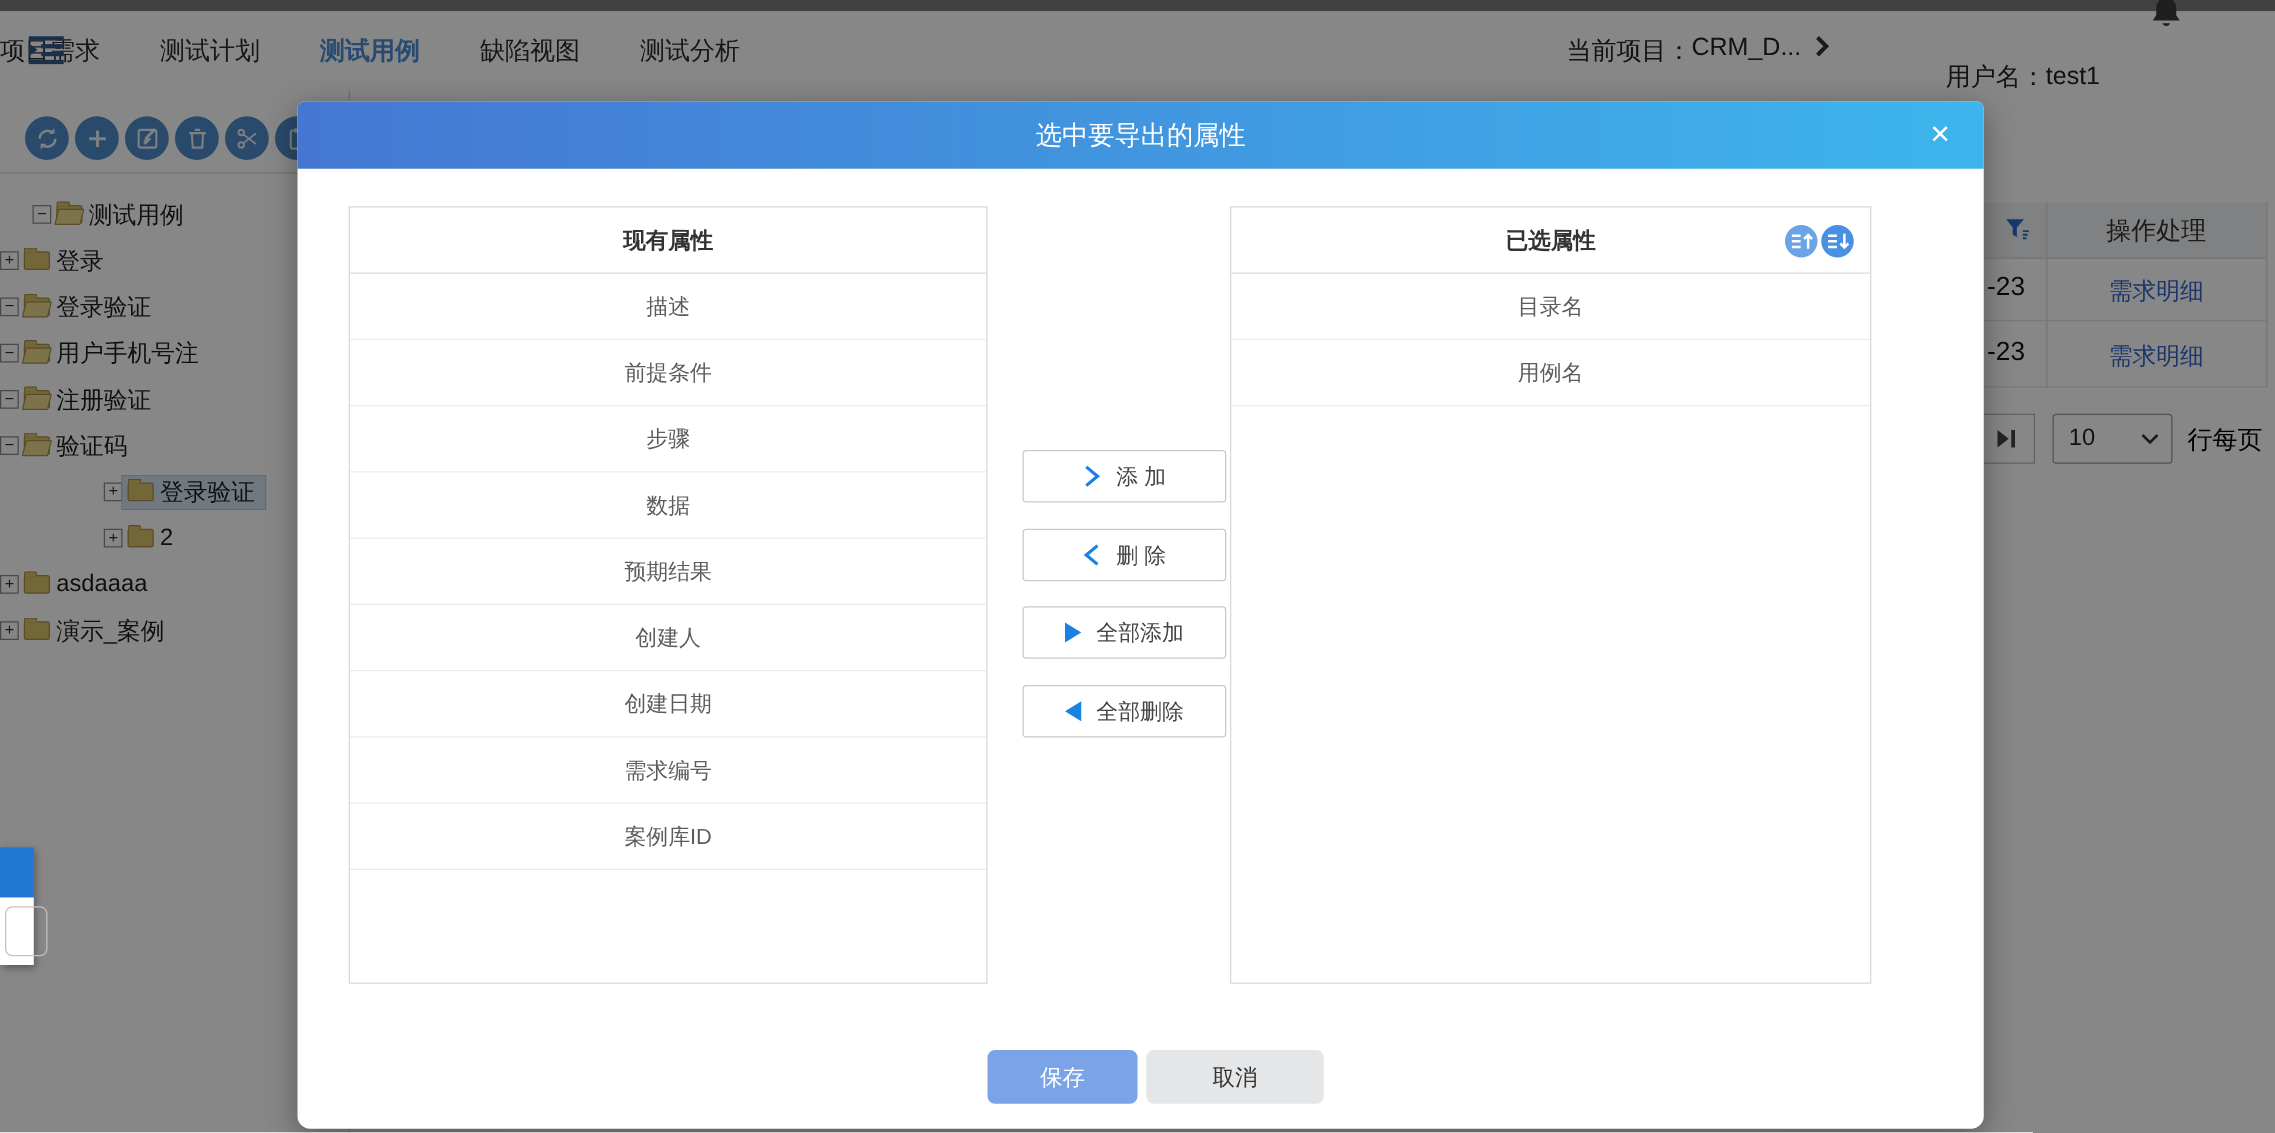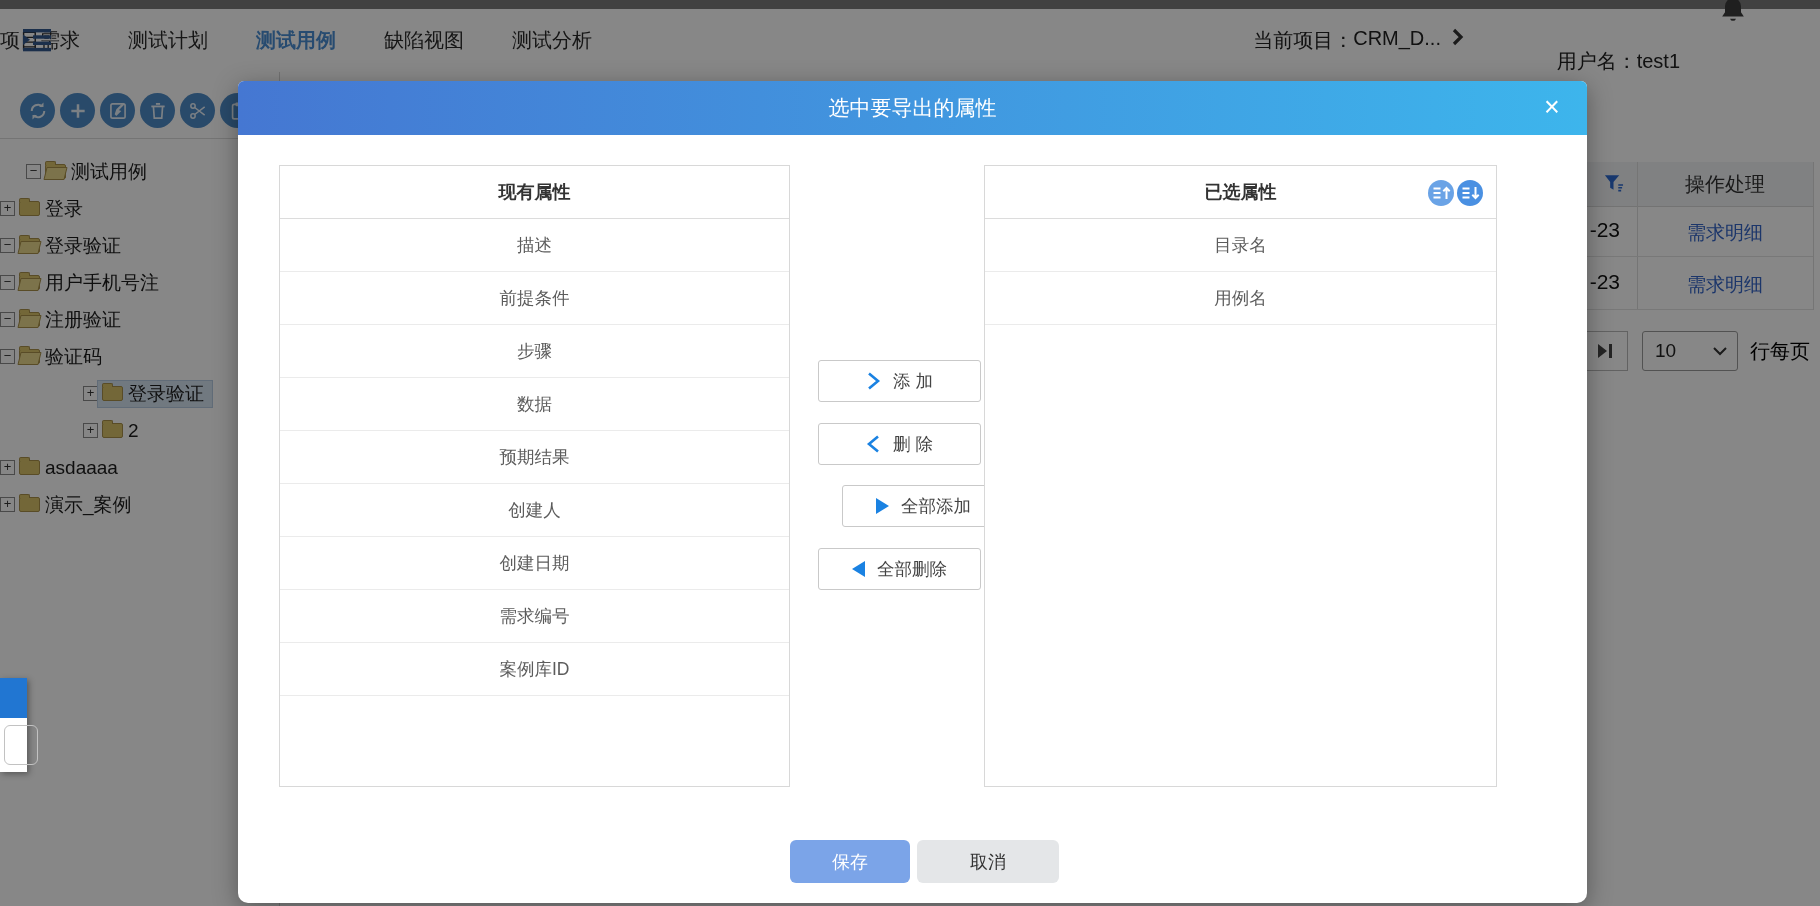--- a/index.html
+++ b/index.html
@@ -99,21 +99,21 @@
   .plist-row { height:53px; display:flex; align-items:center; justify-content:center;
                border-bottom:1px solid #ebebeb; font-size:17.5px; color:#5c5c5c; cursor:pointer; }
   .sort-icons { position:absolute; right:12px; top:13px; display:flex; }
   .sort-icons svg { cursor:pointer; margin-left:1px; }
 
   .transfer { position:absolute; left:580px; top:279px; width:163px; }
   .t-btn { position:absolute; left:0; width:163px; height:42px; background:#fff; border:1px solid #c9c9c9;
            border-radius:3px; display:flex; align-items:center; justify-content:center; gap:12px;
            font-size:17.5px; color:#444; cursor:pointer; }
   .t-btn:nth-child(1){ top:0; } .t-btn:nth-child(2){ top:63px; }
-  .t-btn:nth-child(3){ top:125px;margin-left:24px; } .t-btn:nth-child(4){ top:188px; }
+  .t-btn:nth-child(3){ top:125px; } .t-btn:nth-child(4){ top:188px; }
   .tri-r { width:0; height:0; border-left:13px solid #1a82e2; border-top:8px solid transparent;
            border-bottom:8px solid transparent; }
   .tri-l { width:0; height:0; border-right:13px solid #1a82e2; border-top:8px solid transparent;
            border-bottom:8px solid transparent; }
 
   .modal-footer { position:absolute; left:0; top:759px; width:1349px; }
   .btn-save { position:absolute; left:552px; top:0; width:120px; height:43px; background:#7ba4e8;
               border:none; border-radius:6px; color:#fff; font-size:18px; cursor:pointer;
               font-family:inherit; }
   .btn-cancel { position:absolute; left:679px; top:0; width:142px; height:43px; background:#e4e6e8;

